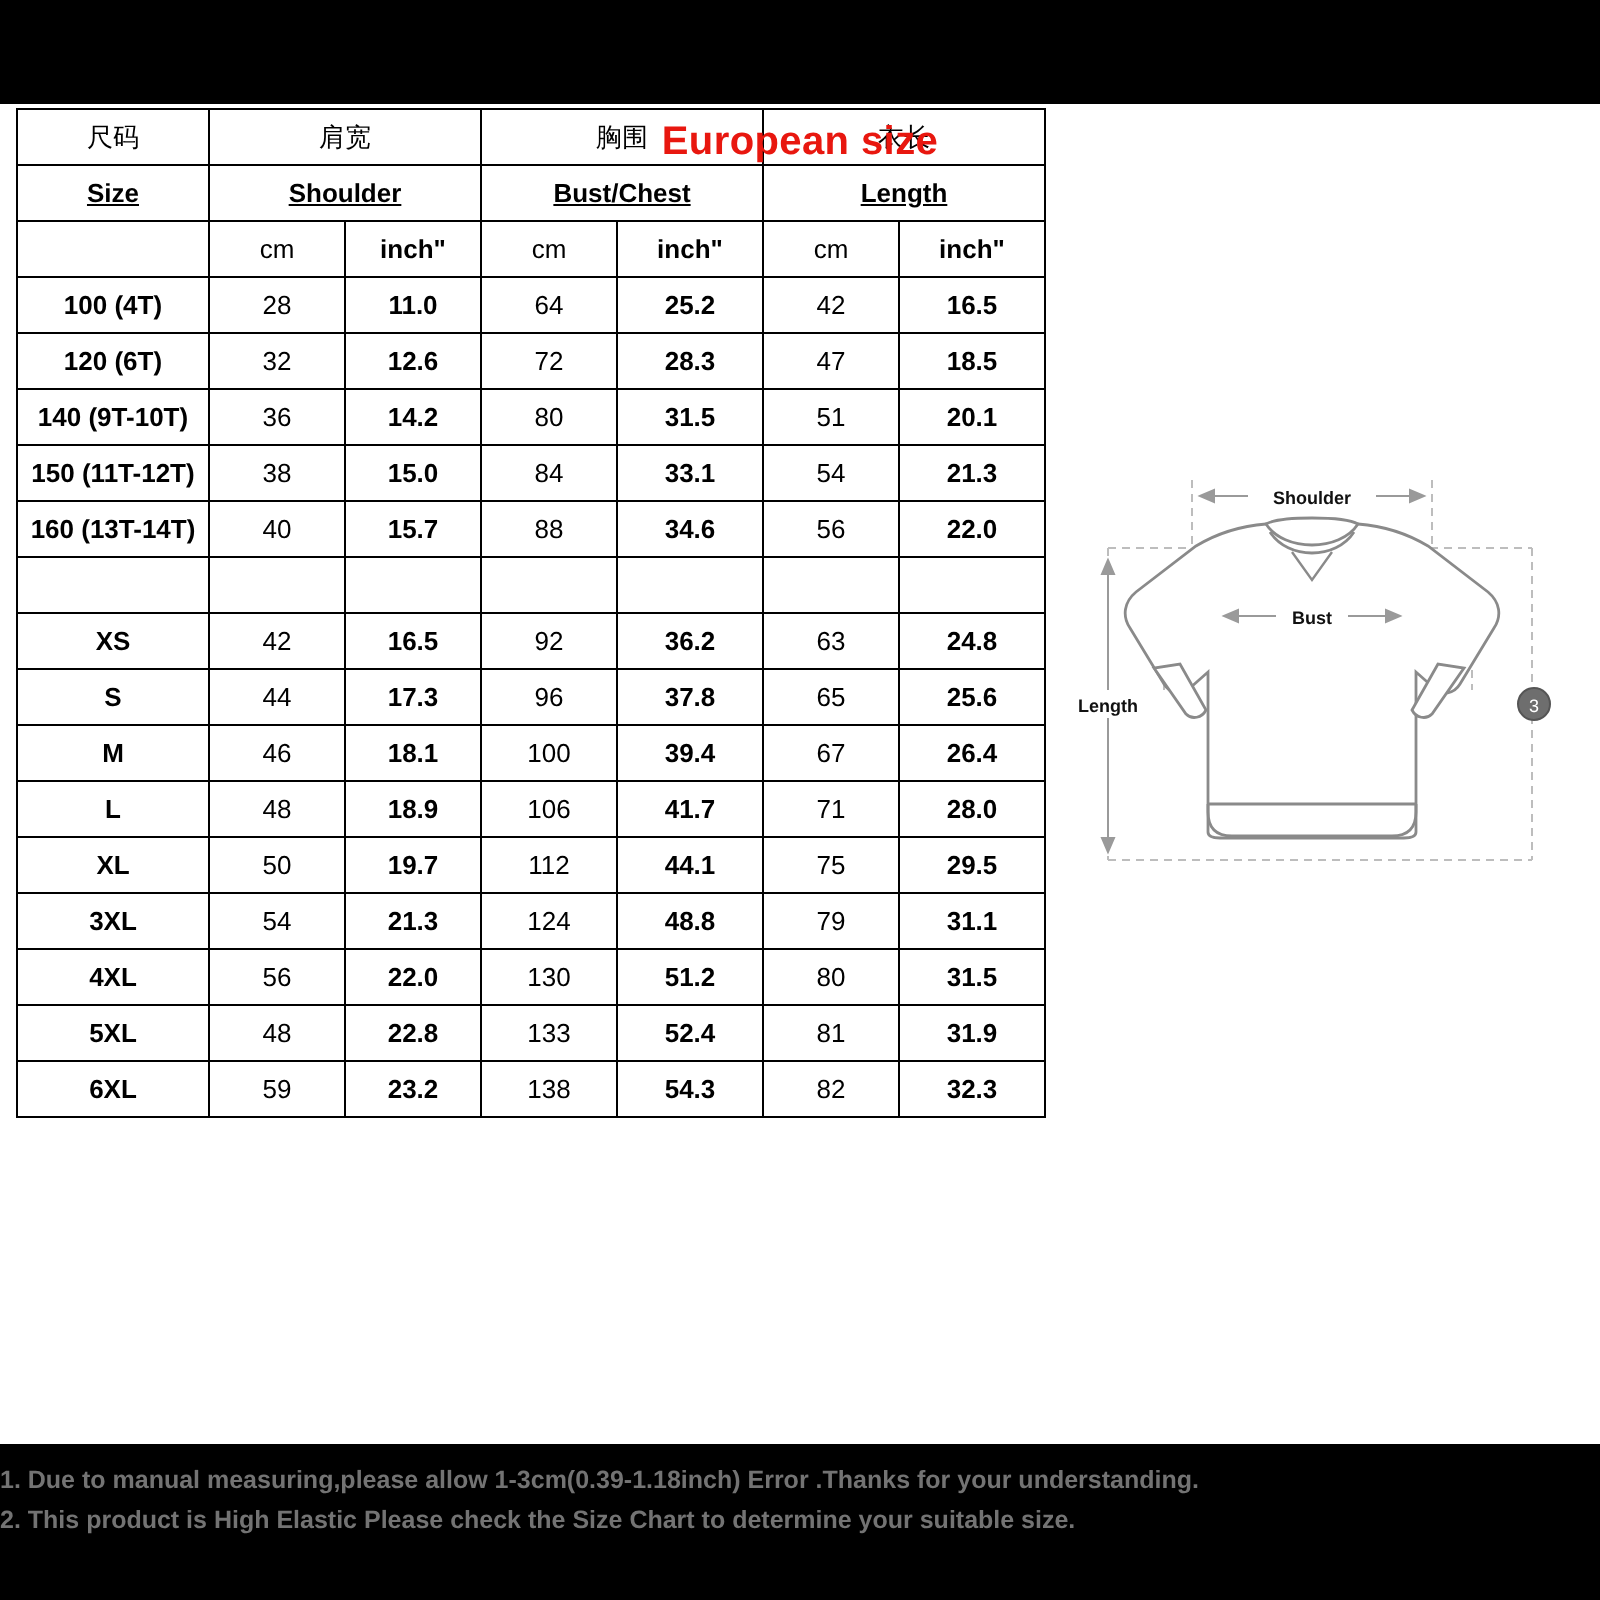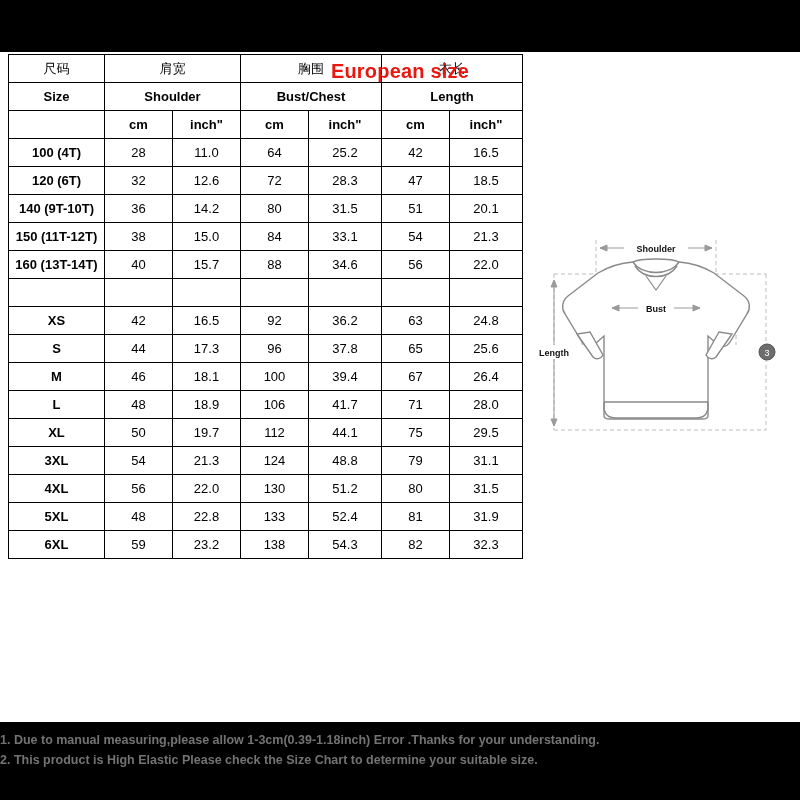--- a/index.html
+++ b/index.html
@@ -51,28 +51,28 @@
     text-align: center;
     vertical-align: middle;
     font-size: 13px;
     color: #000000;
     padding: 0;
     height: 28px;
     background: #ffffff;
   }
   
   .hdr-cn { font-size: 12px; font-weight: normal; height: 20px; }
-  .hdr-en { font-size: 15px; font-weight: bold; height: 24px; }
-  .hdr-unit-cm { font-size: 12px; font-weight: bold; height: 22px; color:#000; }
+  .hdr-en { font-size: 15px; font-weight: bold; height: 24px; text-decoration: underline; }
+  .hdr-unit-cm { font-size: 12px; font-weight: normal; height: 22px; color:#000; }
   .hdr-unit-in { font-size: 12px; font-weight: bold; height: 22px; color:#e8170f; }
 
   .size-cell { font-size: 13px; font-weight: bold; text-align: center; }
   .size-cell-letters { font-size: 16px; font-weight: bold; margin-left: 27px; }
   .val-cm { color: #000000; font-size: 13px; }
-  .val-in { color: #e8170f; font-size: 13px; font-weight: normal; }
+  .val-in { color: #e8170f; font-size: 13px; font-weight: bold; }
   .gap-row td { height: 14px; border-left: 1px solid #000; border-right: 1px solid #000; border-top: 1px solid #000; border-bottom: 1px solid #000; background:#fff; }
 
   col.c-size { width: 96px; }
   col.c-val  { width: 68px; }
   col.c-val2 { width: 73px; }
 
   
   .diagram {
     position: absolute;
     left: 520px; top: 200px;

